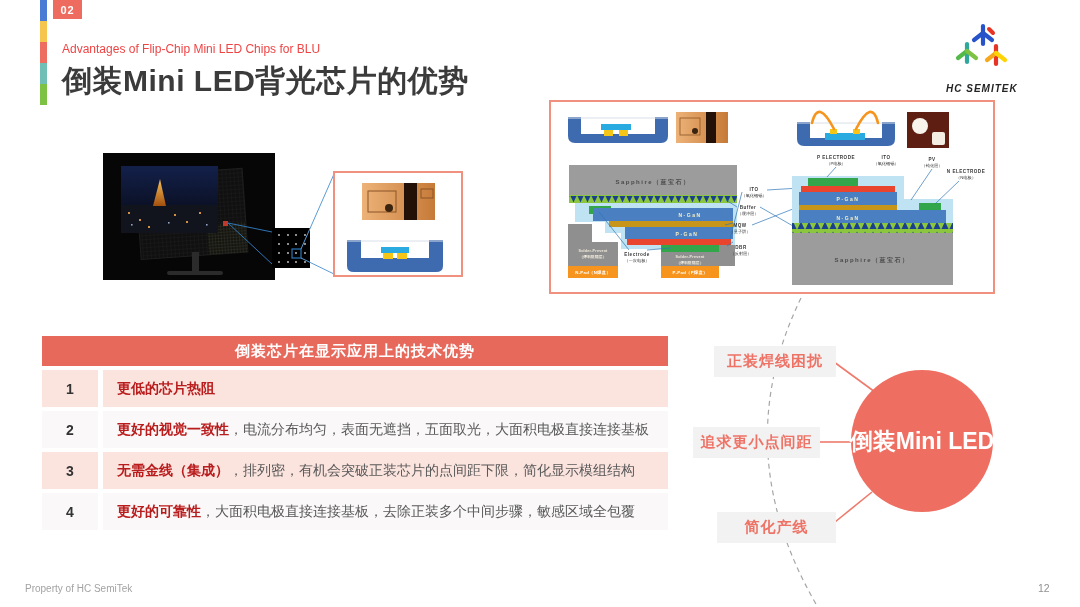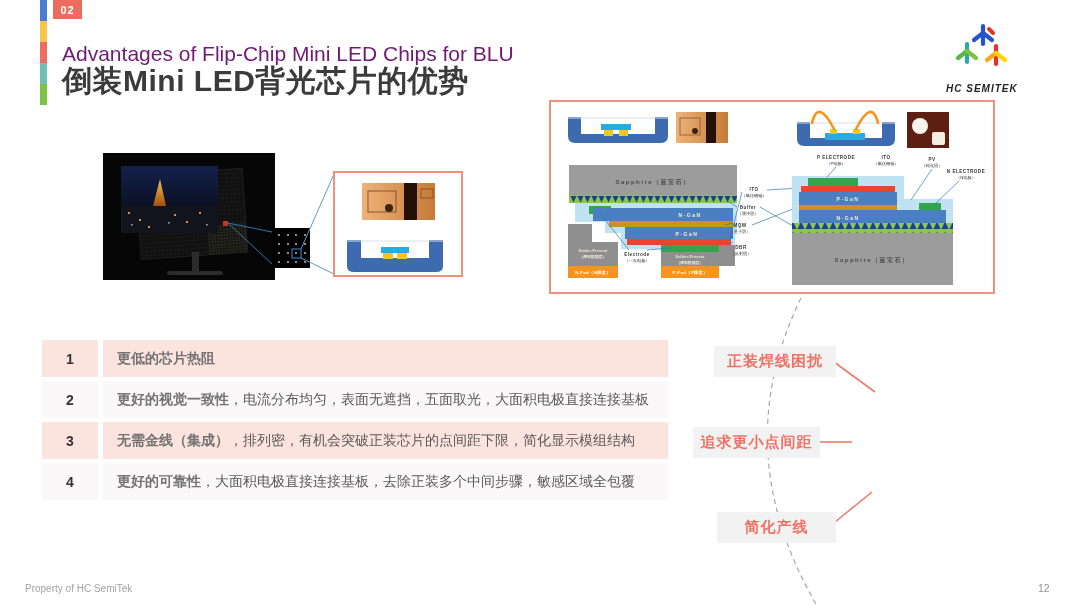--- a/index.html
+++ b/index.html
@@ -8,37 +8,37 @@
   .slide { position:relative; width:1080px; height:607px; background:#fff; }
 
   
   .bars { position:absolute; left:40px; top:0; width:7px; }
   .bar  { width:7px; height:21px; }
 
   .badge { position:absolute; left:53px; top:0; width:29px; height:19px;
     background:#ED6C5F; color:#fff; font-size:11px; font-weight:bold;
     display:flex; align-items:center; justify-content:center; letter-spacing:1px; }
 
-  .title-en { position:absolute; left:62px; top:42px; font-size:21px; color:#701a75; }
+  .title-en { position:absolute; left:62px; top:42px; font-size:12px; color:#ef4444; }
   .title-zh { position:absolute; left:62px; top:61px; font-size:30px; font-weight:bold;
     color:#3B3B3B; letter-spacing:0.5px; }
 
   .logo { position:absolute; left:946px; top:20px; width:104px; text-align:left; }
   .logo-text { font-size:10px; font-weight:bold; font-style:italic; color:#242424;
     letter-spacing:1px; margin-top:1px; }
 
   
   .table { position:absolute; left:42px; top:336px; width:626px; }
   .t-header { height:30px; background:#E7695C; color:#fff; font-weight:bold;
     font-size:15px; display:flex; align-items:center; justify-content:center; letter-spacing:1px; }
   .t-row { display:flex; margin-top:4px; height:37px; }
   .t-num { width:56px; margin-right:5px; display:flex; align-items:center; justify-content:center;
     font-weight:bold; font-size:14px; color:#333; }
   .t-text { flex:1; display:flex; align-items:center; padding-left:14px; font-size:14px; color:#595959; }
-  .t-text b { color:#737373; }
+  .t-text b { color:#b91c1c; }
   .row-odd  .t-num, .row-odd  .t-text { background:#FBE3DE; }
   .row-even .t-num, .row-even .t-text { background:#FAF8F8; }
 
   
   .bubble { position:absolute; background:#F2F2F2; color:#EE7265; font-weight:bold;
     font-size:15px; display:flex; align-items:center; justify-content:center; letter-spacing:1px; }
   .bubble1 { left:714px; top:346px; width:122px; height:31px; }
   .bubble2 { left:693px; top:427px; width:127px; height:31px; }
   .bubble3 { left:717px; top:512px; width:119px; height:31px; }
   .big-circle { position:absolute; left:851px; top:370px; width:142px; height:142px;
@@ -338,20 +338,21 @@
     <path d="M801 298 Q727 450 816 604" fill="none" stroke="#A6A6A6" stroke-width="1.2" stroke-dasharray="5 4"></path>
   </svg>
 
   <svg class="svg-abs" style="left:690px;top:330px" width="310" height="250" viewBox="690 330 310 250">
     <line x1="834" y1="362" x2="875" y2="392" stroke="#EE7A6C" stroke-width="1.6"></line>
     <line x1="820" y1="442" x2="852" y2="442" stroke="#EE7A6C" stroke-width="1.6"></line>
     <line x1="835" y1="522" x2="872" y2="492" stroke="#EE7A6C" stroke-width="1.6"></line>
   </svg>
 
   <div class="table">
+    <div class="t-header">倒装芯片在显示应用上的技术优势</div>
     <div class="t-row row-odd">
       <div class="t-num">1</div>
       <div class="t-text">
           <b>更低的芯片热阻</b>
         </div>
     </div>
     <div class="t-row row-even">
       <div class="t-num">2</div>
       <div class="t-text">
           <b>更好的视觉一致性</b>
@@ -370,17 +371,18 @@
       <div class="t-text">
           <b>更好的可靠性</b>
           <span>，大面积电极直接连接基板，去除正装多个中间步骤，敏感区域全包覆</span>
         </div>
     </div>
   </div>
 
   <div class="bubble bubble1">正装焊线困扰</div>
   <div class="bubble bubble2">追求更小点间距</div>
   <div class="bubble bubble3">简化产线</div>
+  <div class="big-circle">倒装Mini LED</div>
 
   <div class="footer-prop">Property of HC SemiTek</div>
   <div class="page-no">12</div>
 
 </div>
 
 </body></html>

